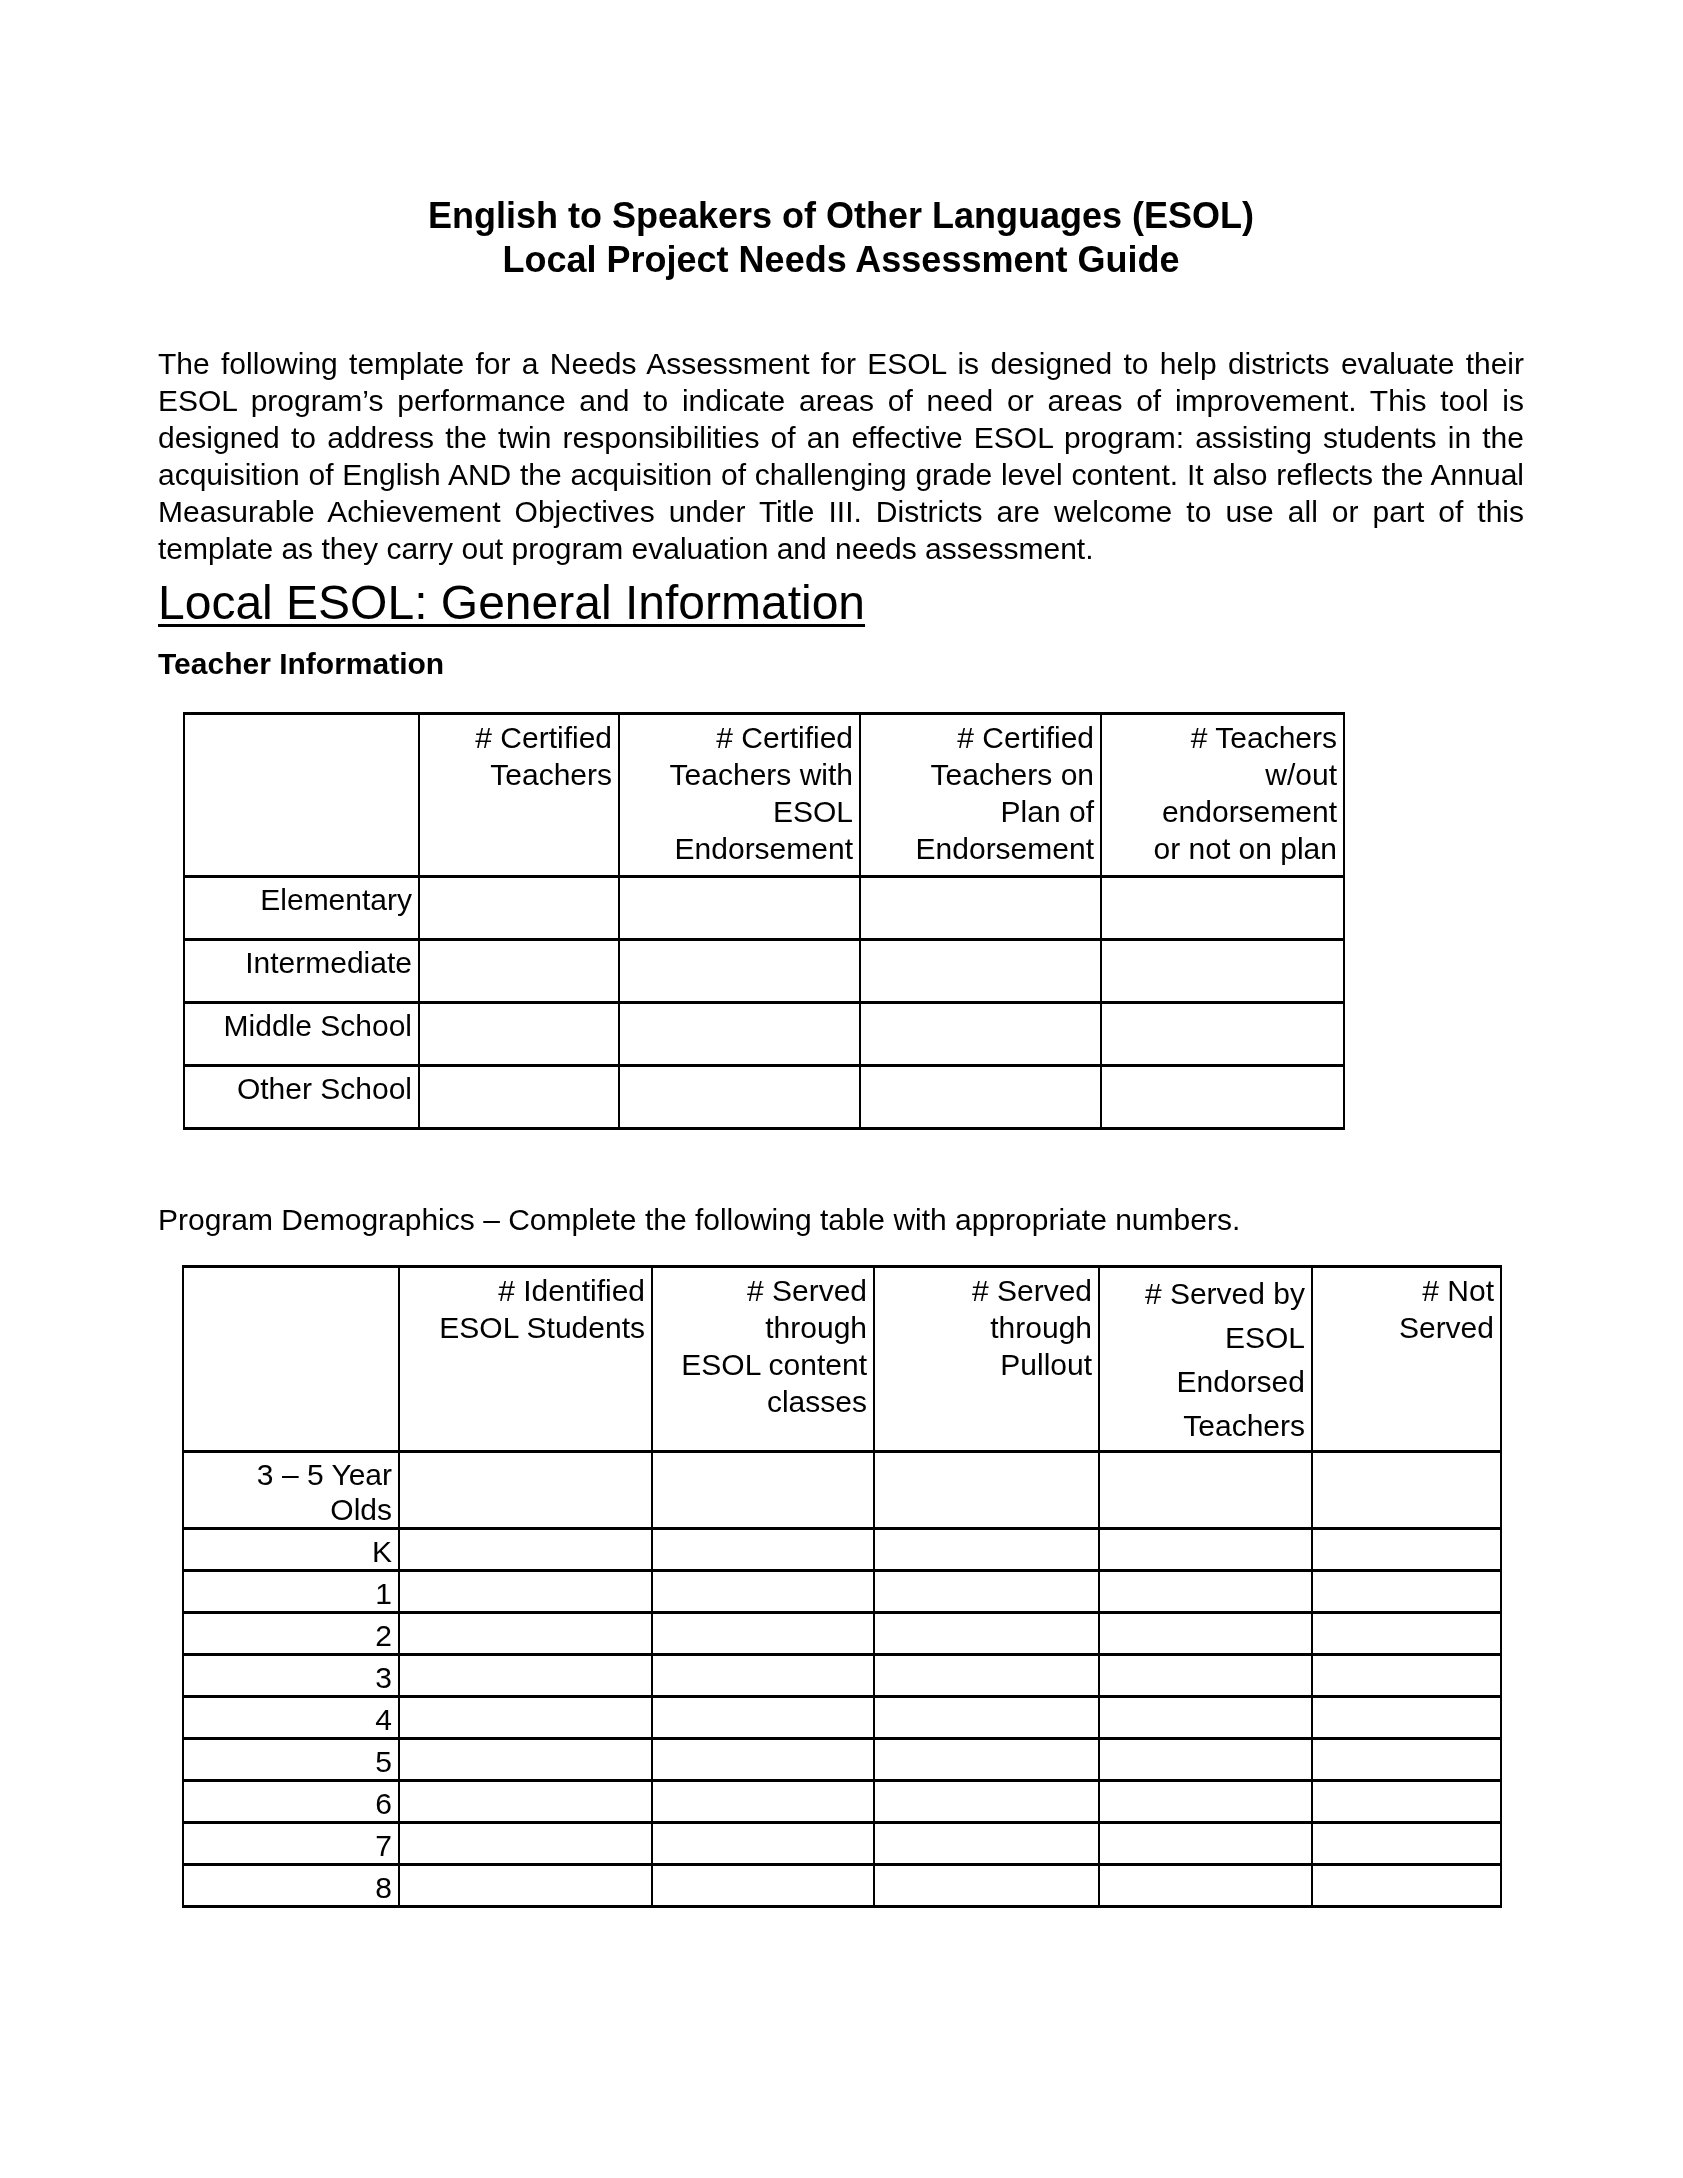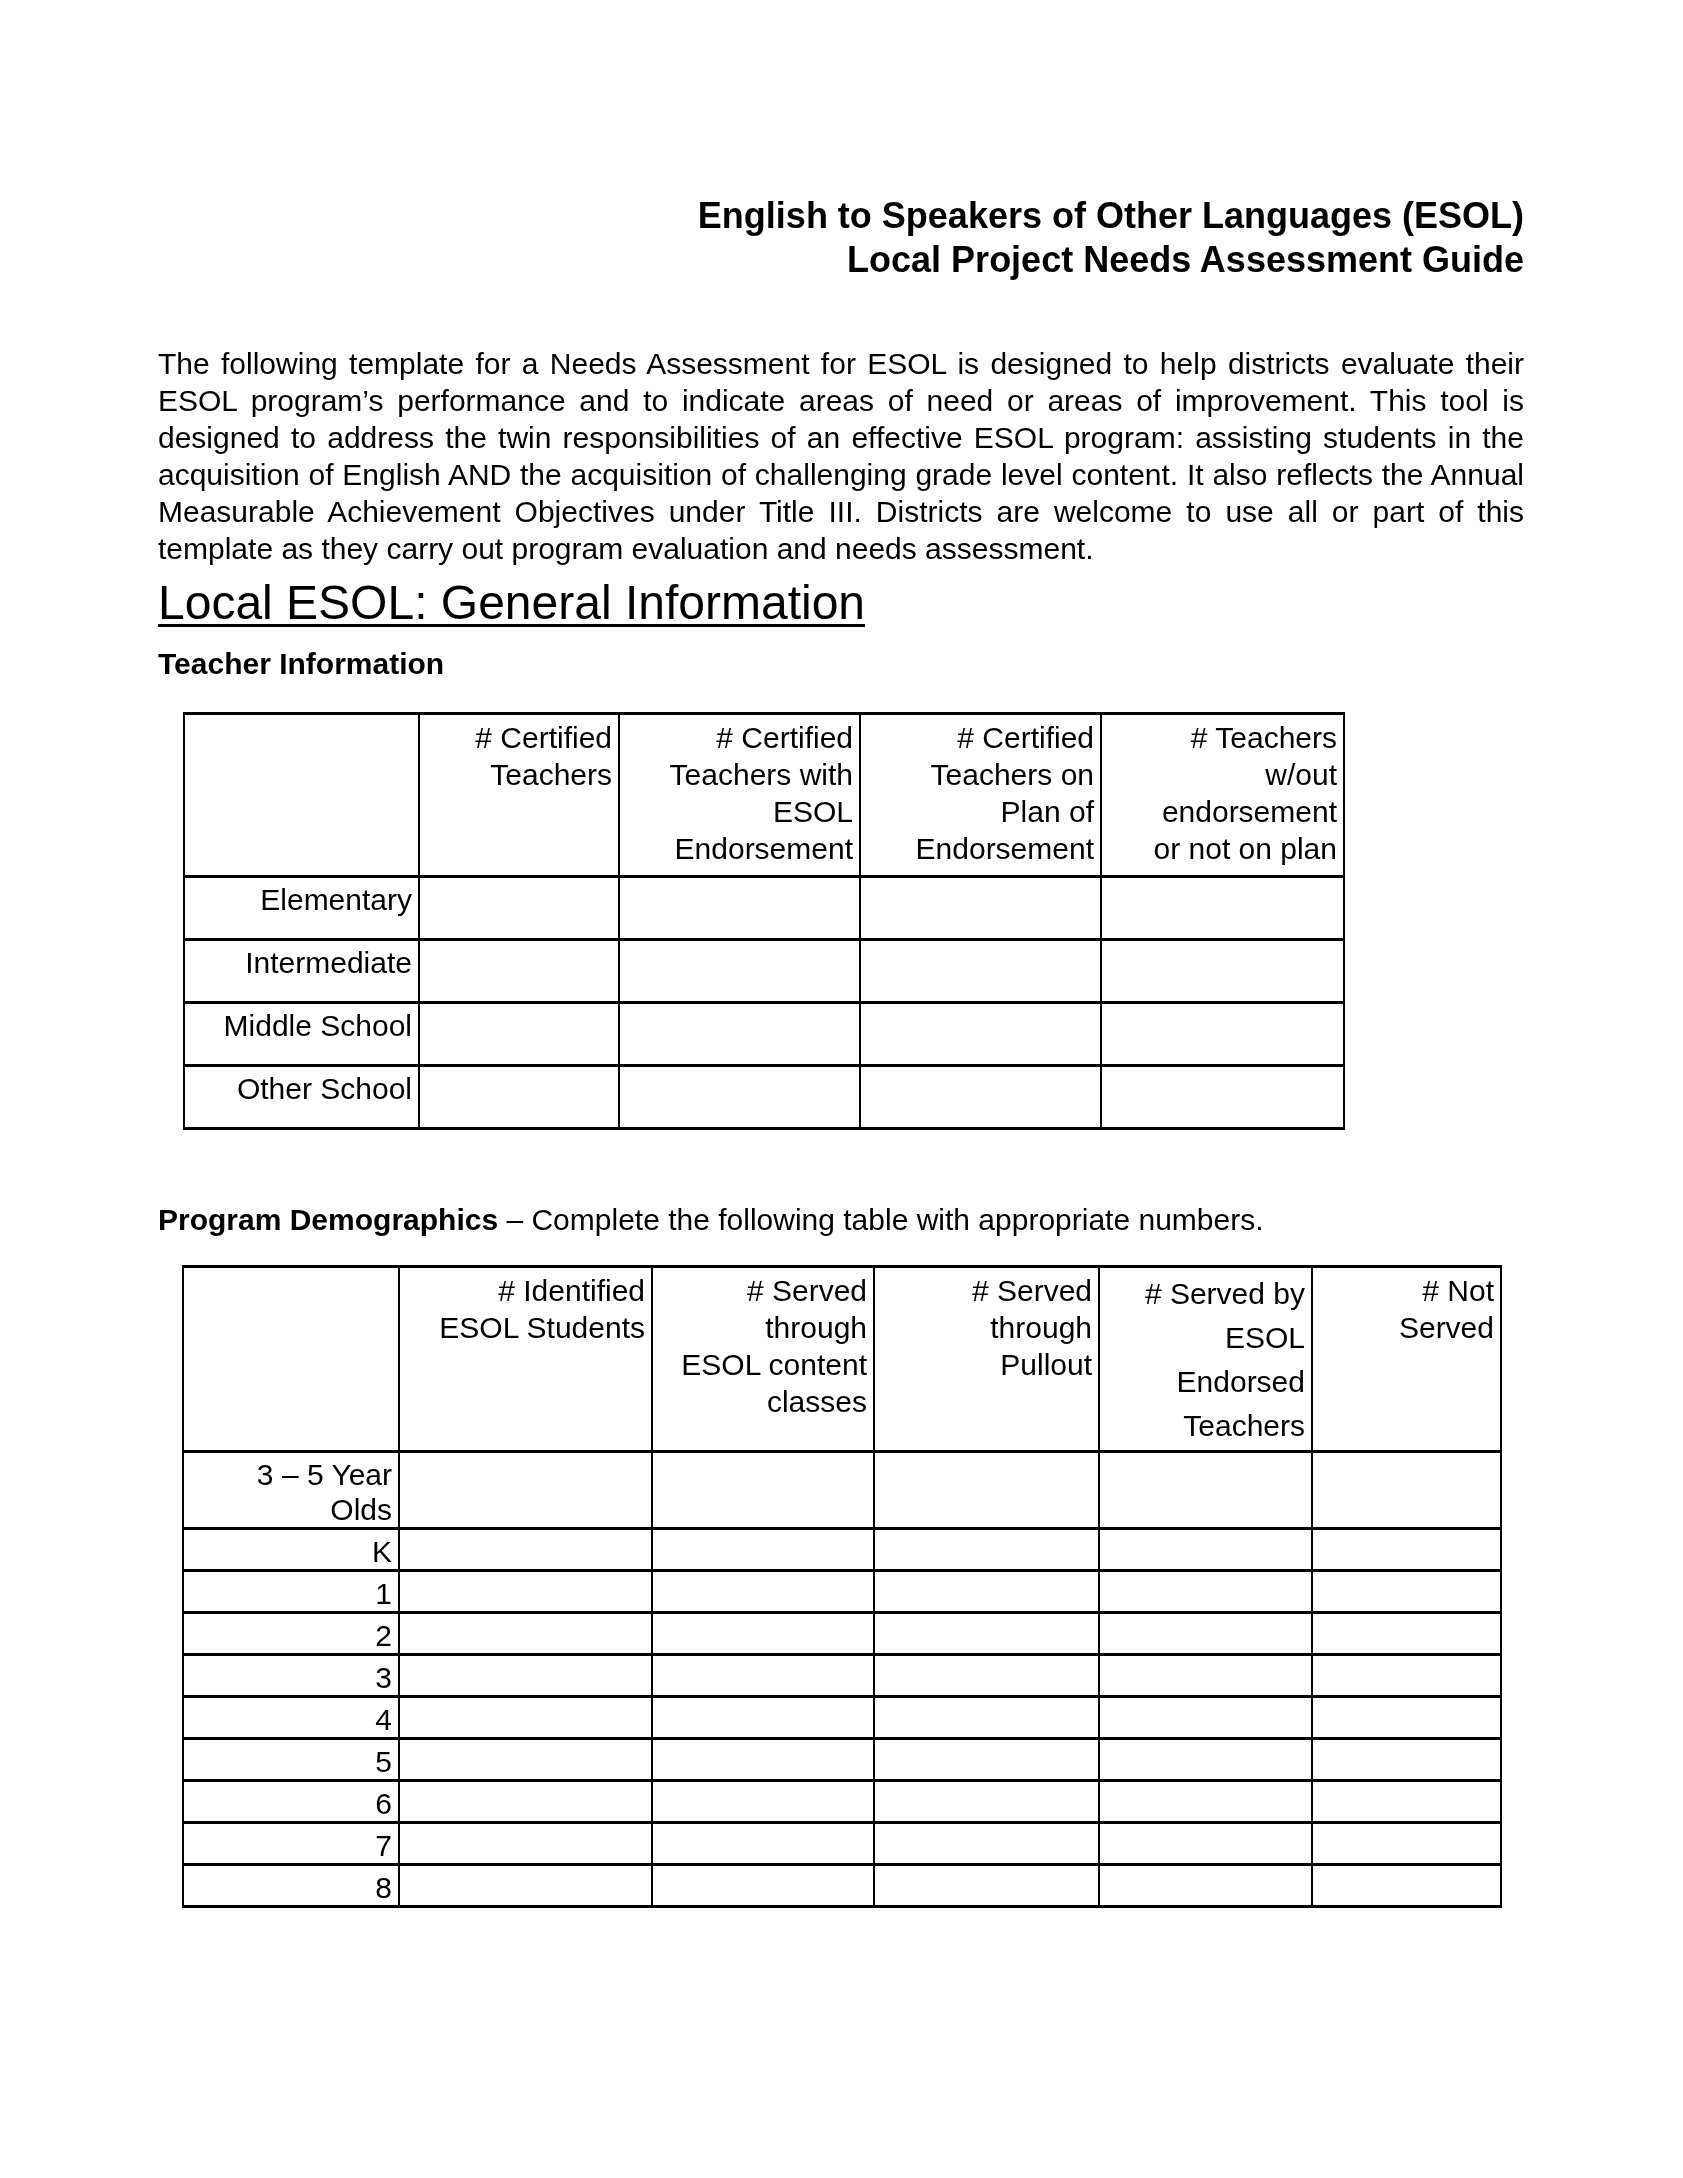--- a/index.html
+++ b/index.html
@@ -8,21 +8,21 @@
     width: 1683px; height: 2178px;
     font-family: "Liberation Sans", sans-serif;
     color: #000000;
     overflow: hidden;
   }
   .content { width: 1366px; margin: 0 158px; }
 
   .doc-title {
     margin-top: 194px;
     margin-bottom: 63px;
-    text-align: right;
+    text-align: center;
     font-weight: bold;
     font-size: 36px;
     line-height: 44px;
   }
 
   .intro {
     font-size: 30px;
     line-height: 37px;
     text-align: justify;
   }
@@ -42,21 +42,21 @@
     font-size: 30px;
     font-weight: bold;
     line-height: 37px;
   }
 
   .demo-heading {
     margin-top: 71px;
     font-size: 30px;
     line-height: 37px;
   }
-  .demo-heading .bold { font-weight: bold; }
+  .demo-heading .bold { font-weight: normal; }
 
   table {
     border-collapse: collapse;
     table-layout: fixed;
     font-size: 30px;
   }
   th, td {
     border-left: 2px solid #000;
     border-right: 2px solid #000;
     border-top: 3px solid #000;

